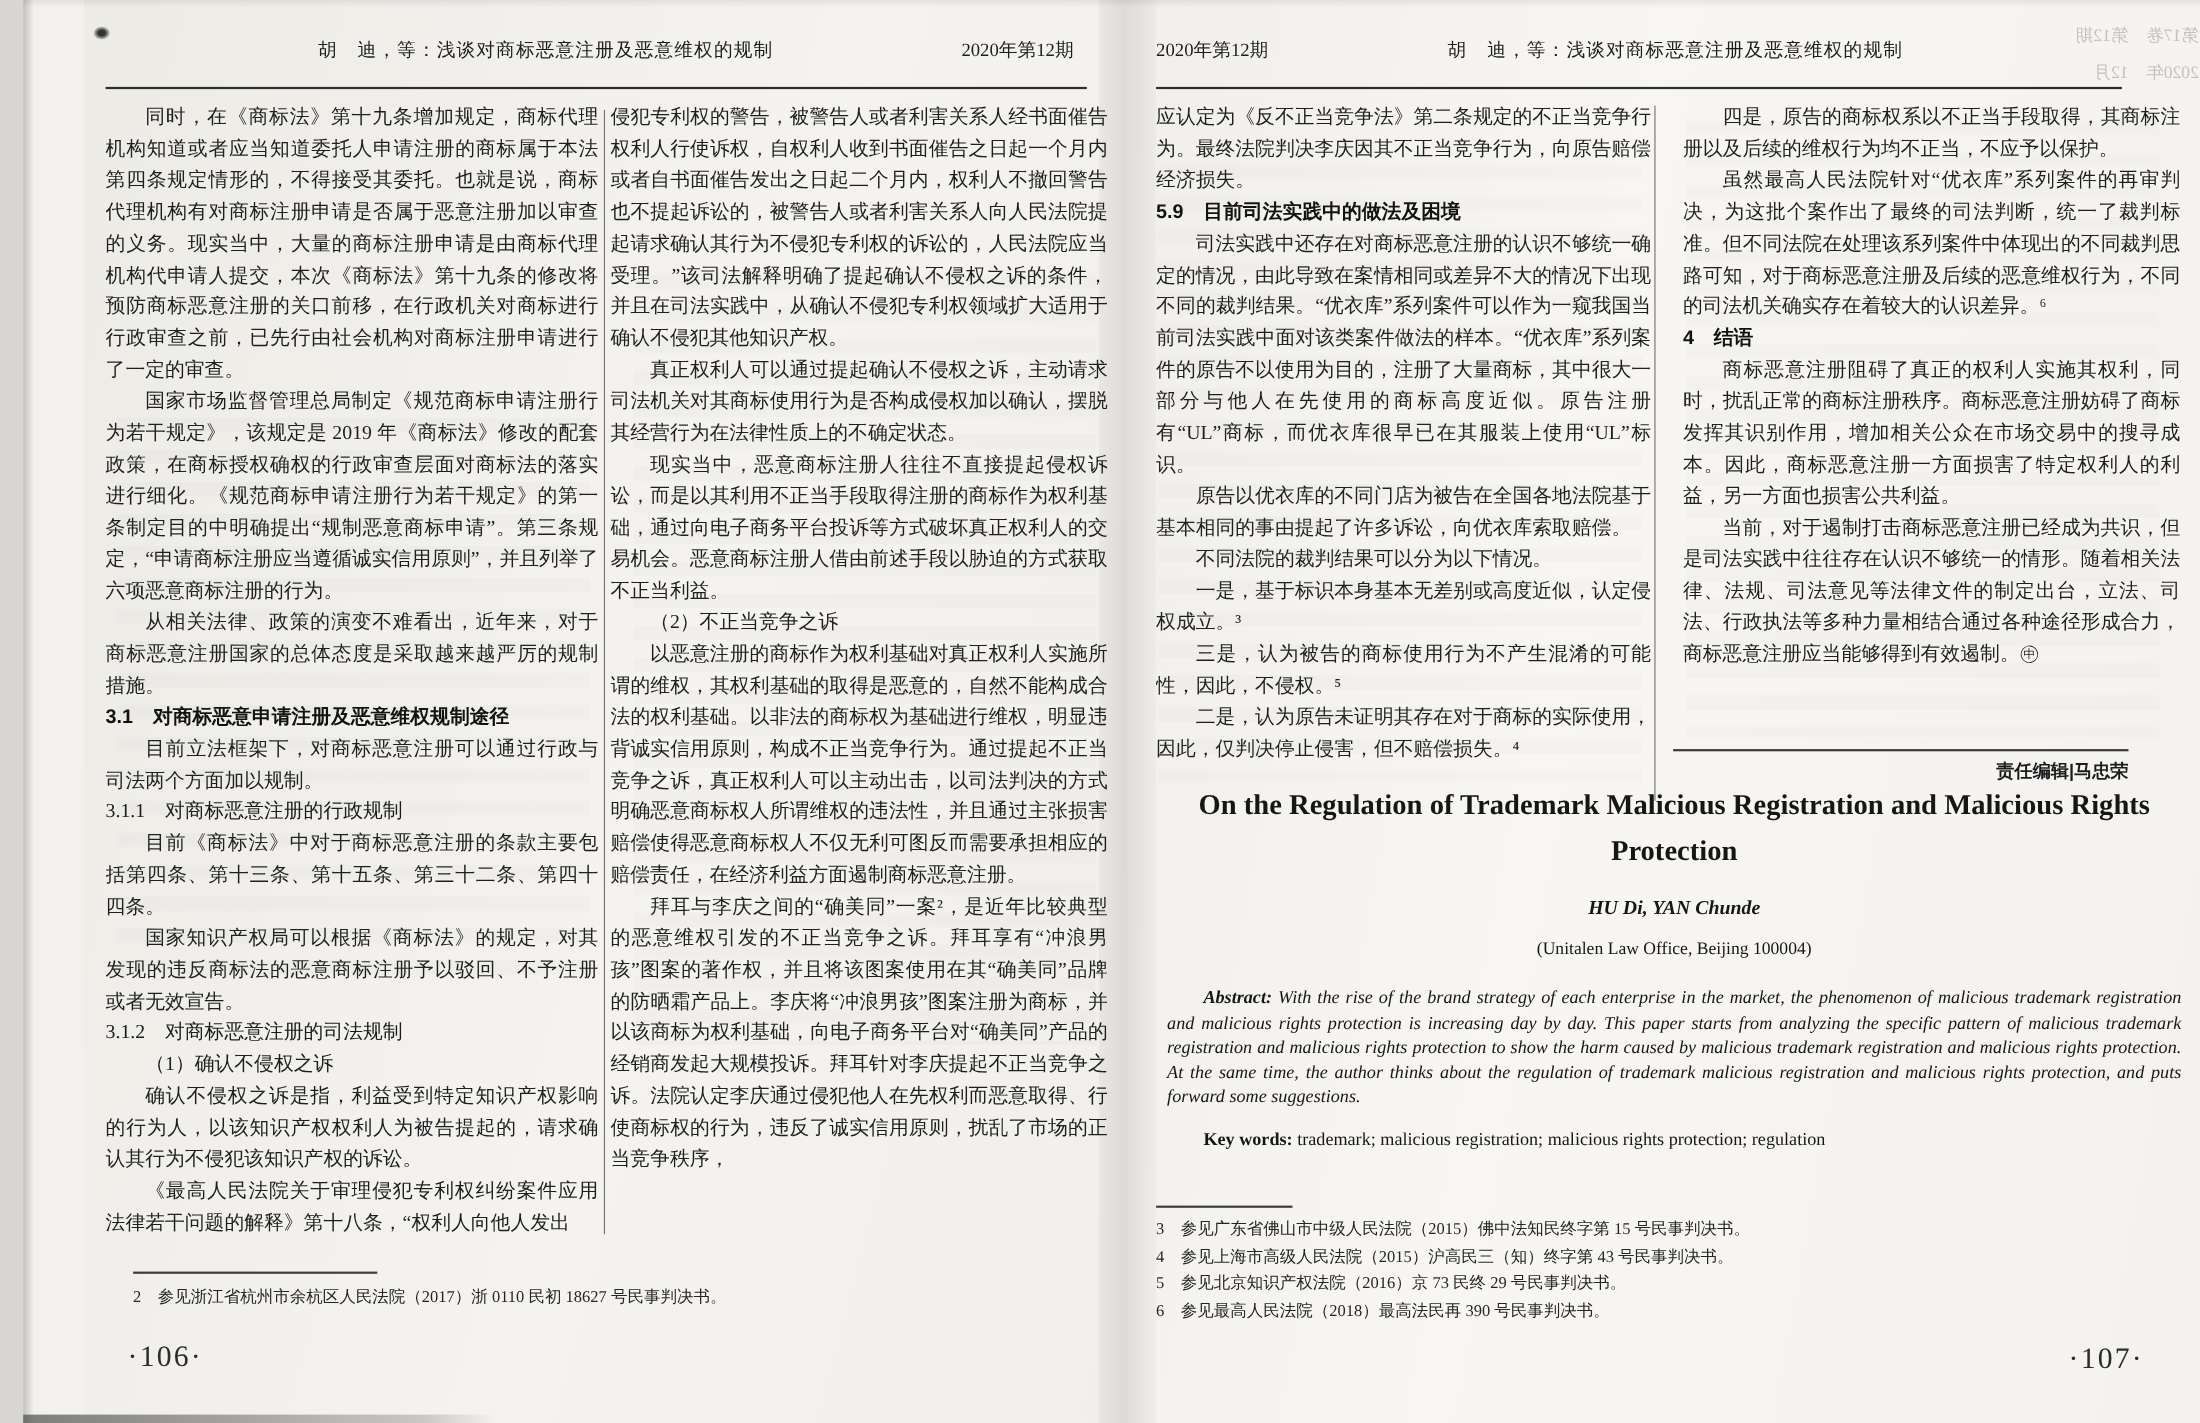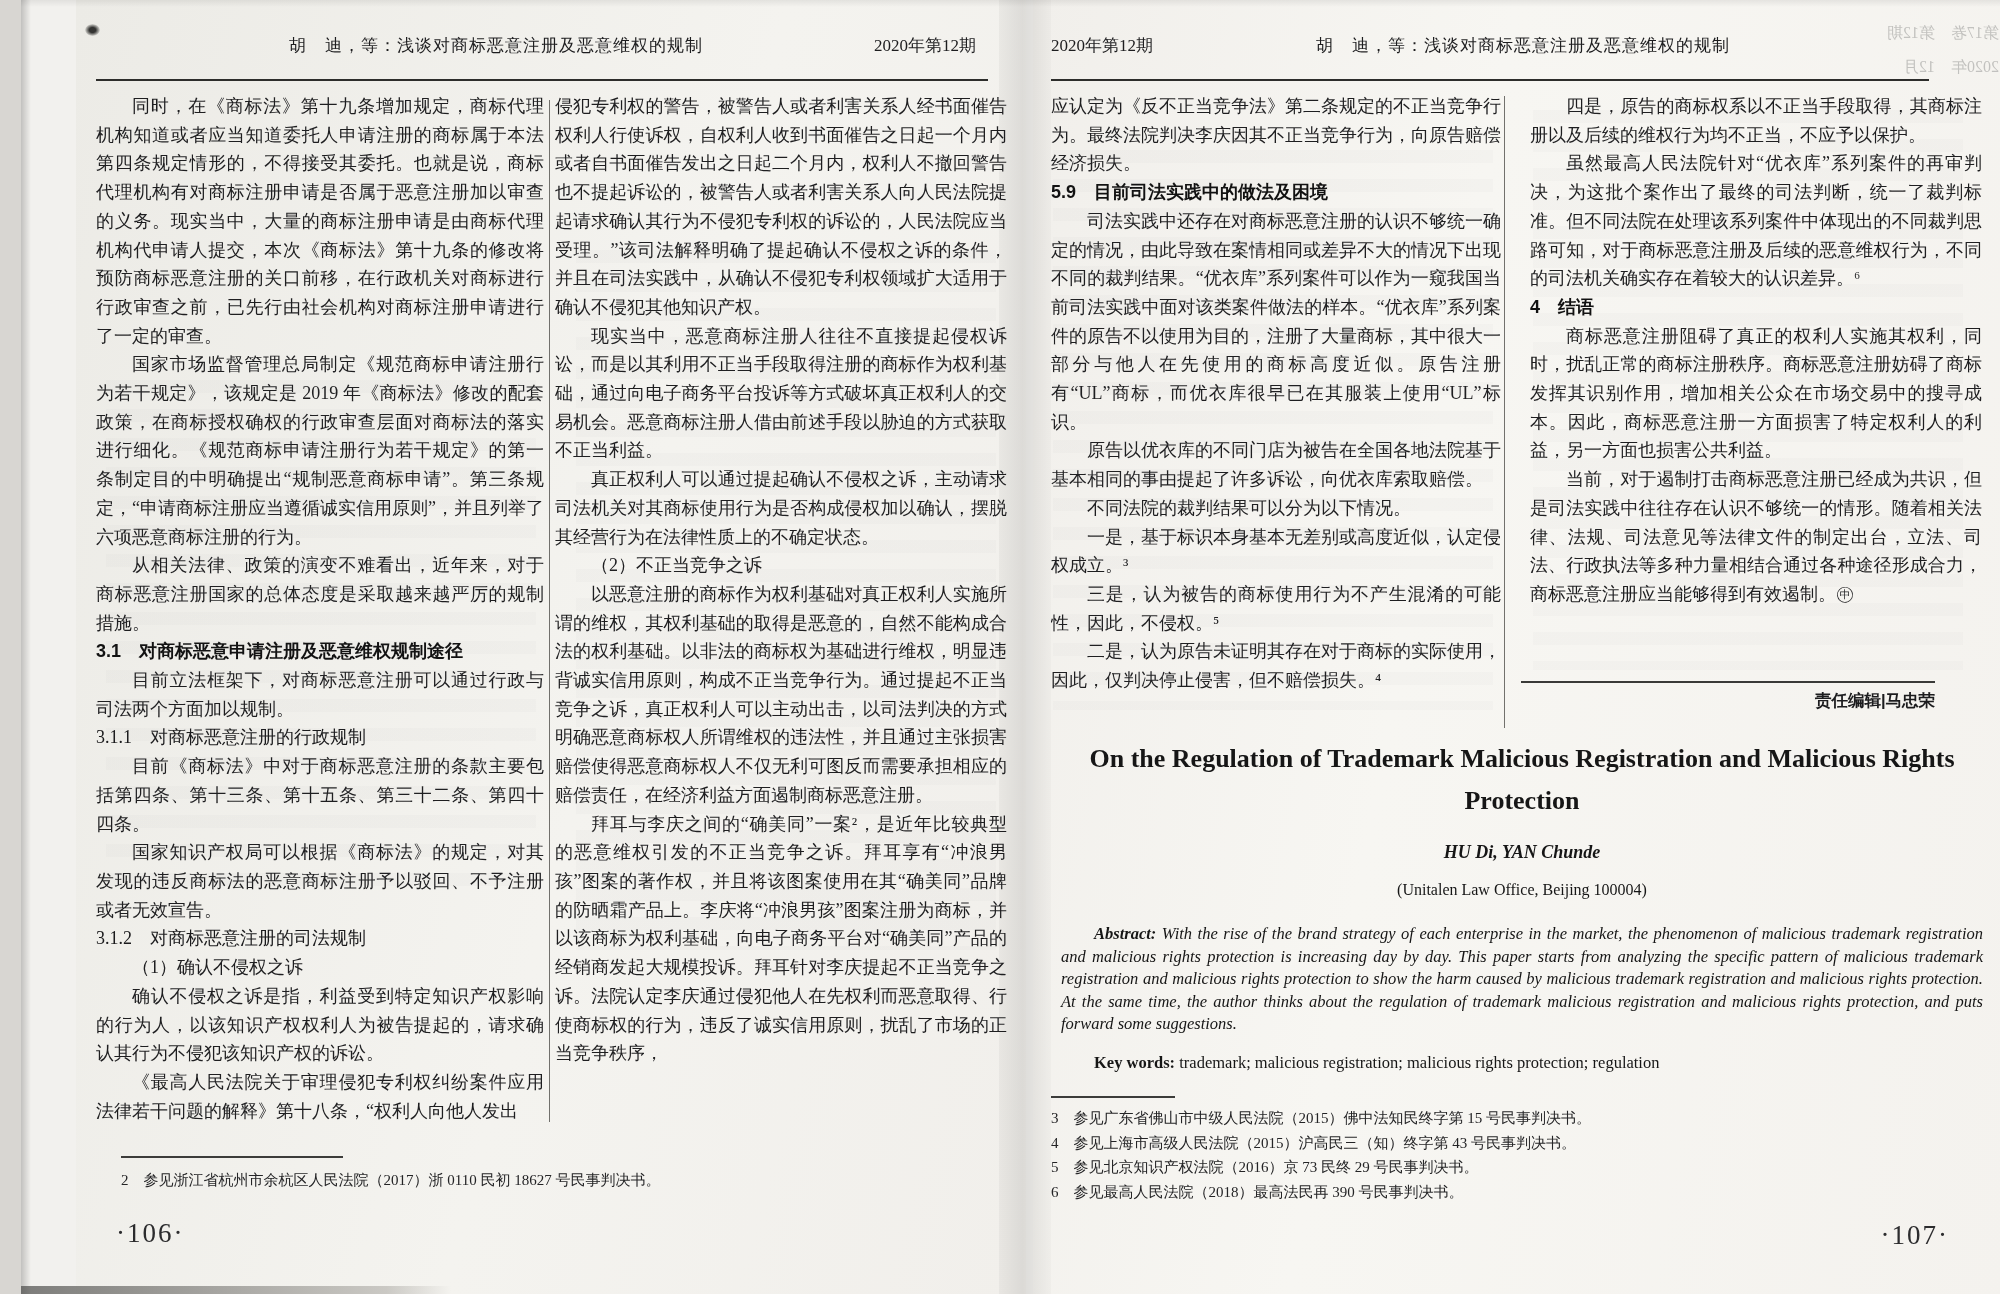--- a/index.html
+++ b/index.html
@@ -72,22 +72,22 @@
         <div class="para">目前《商标法》中对于商标恶意注册的条款主要包括第四条、第十三条、第十五条、第三十二条、第四十四条。</div>
         <div class="para">国家知识产权局可以根据《商标法》的规定，对其发现的违反商标法的恶意商标注册予以驳回、不予注册或者无效宣告。</div>
         <div class="para h-kai">3.1.2　对商标恶意注册的司法规制</div>
         <div class="para">（1）确认不侵权之诉</div>
         <div class="para">确认不侵权之诉是指，利益受到特定知识产权影响的行为人，以该知识产权权利人为被告提起的，请求确认其行为不侵犯该知识产权的诉讼。</div>
         <div class="para">《最高人民法院关于审理侵犯专利权纠纷案件应用法律若干问题的解释》第十八条，“权利人向他人发出</div>
       </div>
     <div class="col-rule" style="left:473px;top:100px;height:1022px;"></div>
     <div class="col" style="left:479px;top:92px;width:452px;height:1030px;">
         <div class="para cont">侵犯专利权的警告，被警告人或者利害关系人经书面催告权利人行使诉权，自权利人收到书面催告之日起一个月内或者自书面催告发出之日起二个月内，权利人不撤回警告也不提起诉讼的，被警告人或者利害关系人向人民法院提起请求确认其行为不侵犯专利权的诉讼的，人民法院应当受理。”该司法解释明确了提起确认不侵权之诉的条件，并且在司法实践中，从确认不侵犯专利权领域扩大适用于确认不侵犯其他知识产权。</div>
+        <div class="para">真正权利人可以通过提起确认不侵权之诉，主动请求司法机关对其商标使用行为是否构成侵权加以确认，摆脱其经营行为在法律性质上的不确定状态。</div>
         <div class="para">现实当中，恶意商标注册人往往不直接提起侵权诉讼，而是以其利用不正当手段取得注册的商标作为权利基础，通过向电子商务平台投诉等方式破坏真正权利人的交易机会。恶意商标注册人借由前述手段以胁迫的方式获取不正当利益。</div>
-        <div class="para">真正权利人可以通过提起确认不侵权之诉，主动请求司法机关对其商标使用行为是否构成侵权加以确认，摆脱其经营行为在法律性质上的不确定状态。</div>
         <div class="para">（2）不正当竞争之诉</div>
         <div class="para">以恶意注册的商标作为权利基础对真正权利人实施所谓的维权，其权利基础的取得是恶意的，自然不能构成合法的权利基础。以非法的商标权为基础进行维权，明显违背诚实信用原则，构成不正当竞争行为。通过提起不正当竞争之诉，真正权利人可以主动出击，以司法判决的方式明确恶意商标权人所谓维权的违法性，并且通过主张损害赔偿使得恶意商标权人不仅无利可图反而需要承担相应的赔偿责任，在经济利益方面遏制商标恶意注册。</div>
         <div class="para">拜耳与李庆之间的“确美同”一案²，是近年比较典型的恶意维权引发的不正当竞争之诉。拜耳享有“冲浪男孩”图案的著作权，并且将该图案使用在其“确美同”品牌的防晒霜产品上。李庆将“冲浪男孩”图案注册为商标，并以该商标为权利基础，向电子商务平台对“确美同”产品的经销商发起大规模投诉。拜耳针对李庆提起不正当竞争之诉。法院认定李庆通过侵犯他人在先权利而恶意取得、行使商标权的行为，违反了诚实信用原则，扰乱了市场的正当竞争秩序，</div>
       </div>
 
     <div class="fn-rule" style="left:45px;top:1156px;width:222px;"></div>
     <div class="fn-area" style="left:45px;top:1168px;width:680px;">2　参见浙江省杭州市余杭区人民法院（2017）浙 0110 民初 18627 号民事判决书。</div>
     <div class="pagenum" style="left:40px;top:1218px;">·106·</div>
     <div class="ghost" style="left:30px;top:380px;width:430px;height:520px;"></div>
     <div class="ghost" style="left:500px;top:250px;width:420px;height:700px;"></div>
@@ -117,21 +117,21 @@
         <div class="para">四是，原告的商标权系以不正当手段取得，其商标注册以及后续的维权行为均不正当，不应予以保护。</div>
         <div class="para">虽然最高人民法院针对“优衣库”系列案件的再审判决，为这批个案作出了最终的司法判断，统一了裁判标准。但不同法院在处理该系列案件中体现出的不同裁判思路可知，对于商标恶意注册及后续的恶意维权行为，不同的司法机关确实存在着较大的认识差异。⁶</div>
         <div class="para h-bold">4　结语</div>
         <div class="para">商标恶意注册阻碍了真正的权利人实施其权利，同时，扰乱正常的商标注册秩序。商标恶意注册妨碍了商标发挥其识别作用，增加相关公众在市场交易中的搜寻成本。因此，商标恶意注册一方面损害了特定权利人的利益，另一方面也损害公共利益。</div>
         <div class="para">当前，对于遏制打击商标恶意注册已经成为共识，但是司法实践中往往存在认识不够统一的情形。随着相关法律、法规、司法意见等法律文件的制定出台，立法、司法、行政执法等多种力量相结合通过各种途径形成合力，商标恶意注册应当能够得到有效遏制。㊥</div>
       </div>
 
     <div class="editor-rule" style="left:488px;top:681px;width:414px;"></div>
     <div class="editor-line" style="left:488px;top:690px;width:414px;">责任编辑|马忠荣</div>
 
-    <div class="eng" style="left:28px;top:738px;width:922px;">
+    <div class="eng" style="left:28px;top:711px;width:922px;">
       <div class="eng-title">On the Regulation of Trademark Malicious Registration and Malicious Rights Protection</div>
       <div class="eng-authors">HU Di, YAN Chunde</div>
       <div class="eng-affil">(Unitalen Law Office, Beijing 100004)</div>
       <p class="eng-abs"><span class="bold-label">Abstract:</span><span> With the rise of the brand strategy of each enterprise in the market, the phenomenon of malicious trademark registration and malicious rights protection is increasing day by day. This paper starts from analyzing the specific pattern of malicious trademark registration and malicious rights protection to show the harm caused by malicious trademark registration and malicious rights protection. At the same time, the author thinks about the regulation of trademark malicious registration and malicious rights protection, and puts forward some suggestions.</span></p>
       <p class="eng-kw"><span class="bold-label">Key words:</span><span> trademark; malicious registration; malicious rights protection; regulation</span></p>
     </div>
 
     <div class="fn-rule" style="left:18px;top:1096px;width:124px;"></div>
     <div class="fn-area" style="left:18px;top:1106px;width:920px;">
         <div class="fn-line">3　参见广东省佛山市中级人民法院（2015）佛中法知民终字第 15 号民事判决书。</div>

